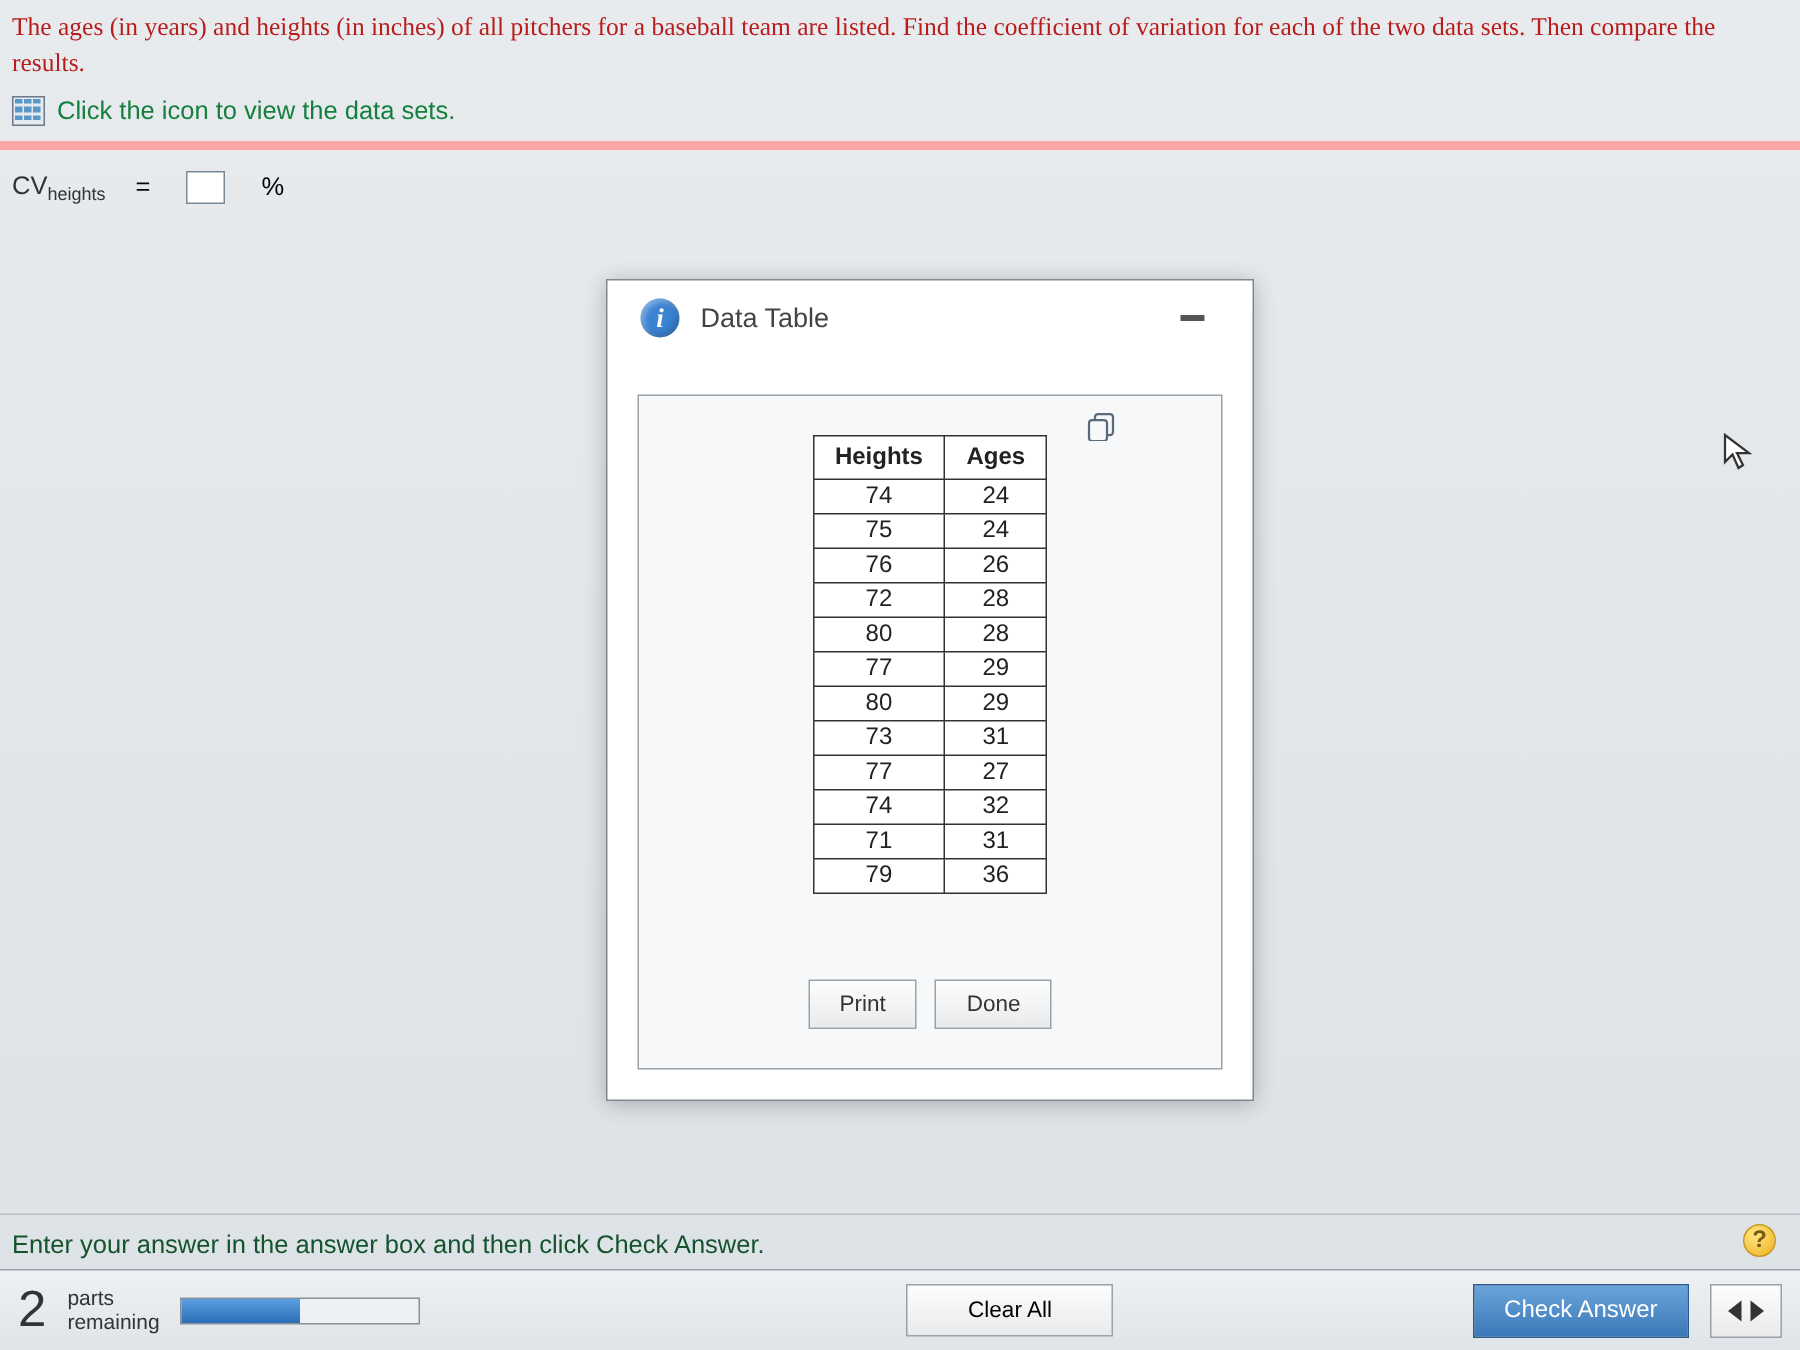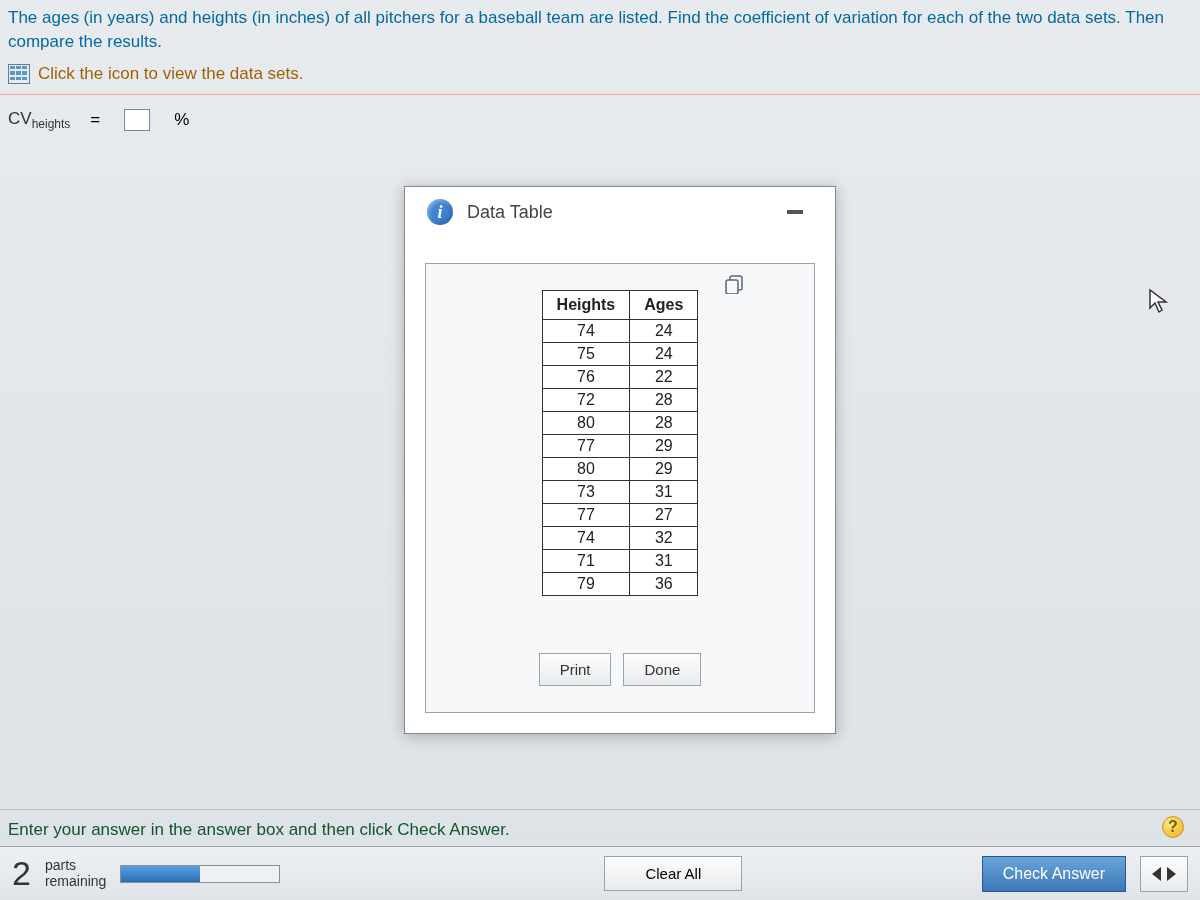--- a/index.html
+++ b/index.html
@@ -6,32 +6,33 @@
   body {
     width: 1200px;
     height: 900px;
     background: linear-gradient(to bottom, #e8ebee 0%, #dde2e6 100%);
     font-family: Arial, Helvetica, sans-serif;
     position: relative;
     overflow: hidden;
   }
   .question-text {
     padding: 6px 8px 4px 8px;
-    color: #0369a1;
+    color: #b91c1c;
     font-size: 17px;
     line-height: 1.4;
+    font-family: Liberation Serif, serif;
   }
   .data-link-row {
     display: flex;
     align-items: center;
     gap: 8px;
     padding: 6px 8px 10px 8px;
-    color: #a16207;
+    color: #15803d;
     font-size: 17px;
-    border-bottom: 1px solid #fca5a5;
+    border-bottom: 6px solid #fca5a5;
   }
   .grid-icon {
     width: 22px; height: 20px;
     display: inline-flex; flex-wrap: wrap;
     gap: 1px;
     padding: 1px;
     border: 1px solid #6b7a8a;
   }
   .grid-icon span { width: 5px; height: 3.5px; background:#5a98c8; }
   .formula-row {
@@ -230,21 +231,21 @@
           <tr>
             <td>74</td>
             <td>24</td>
           </tr>
           <tr>
             <td>75</td>
             <td>24</td>
           </tr>
           <tr>
             <td>76</td>
-            <td>22</td>
+            <td>26</td>
           </tr>
           <tr>
             <td>72</td>
             <td>28</td>
           </tr>
           <tr>
             <td>80</td>
             <td>28</td>
           </tr>
           <tr>

